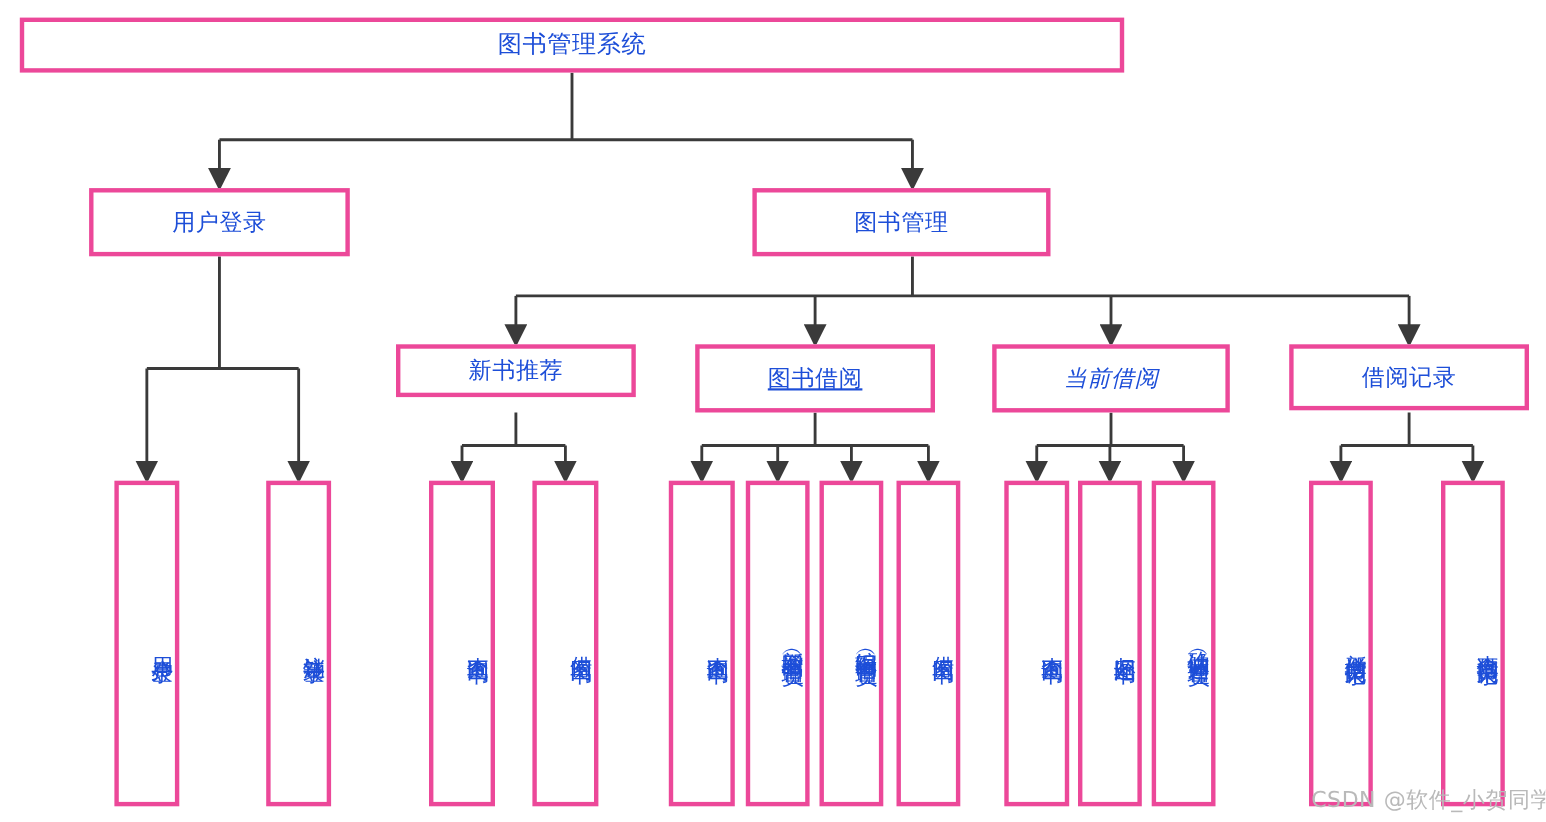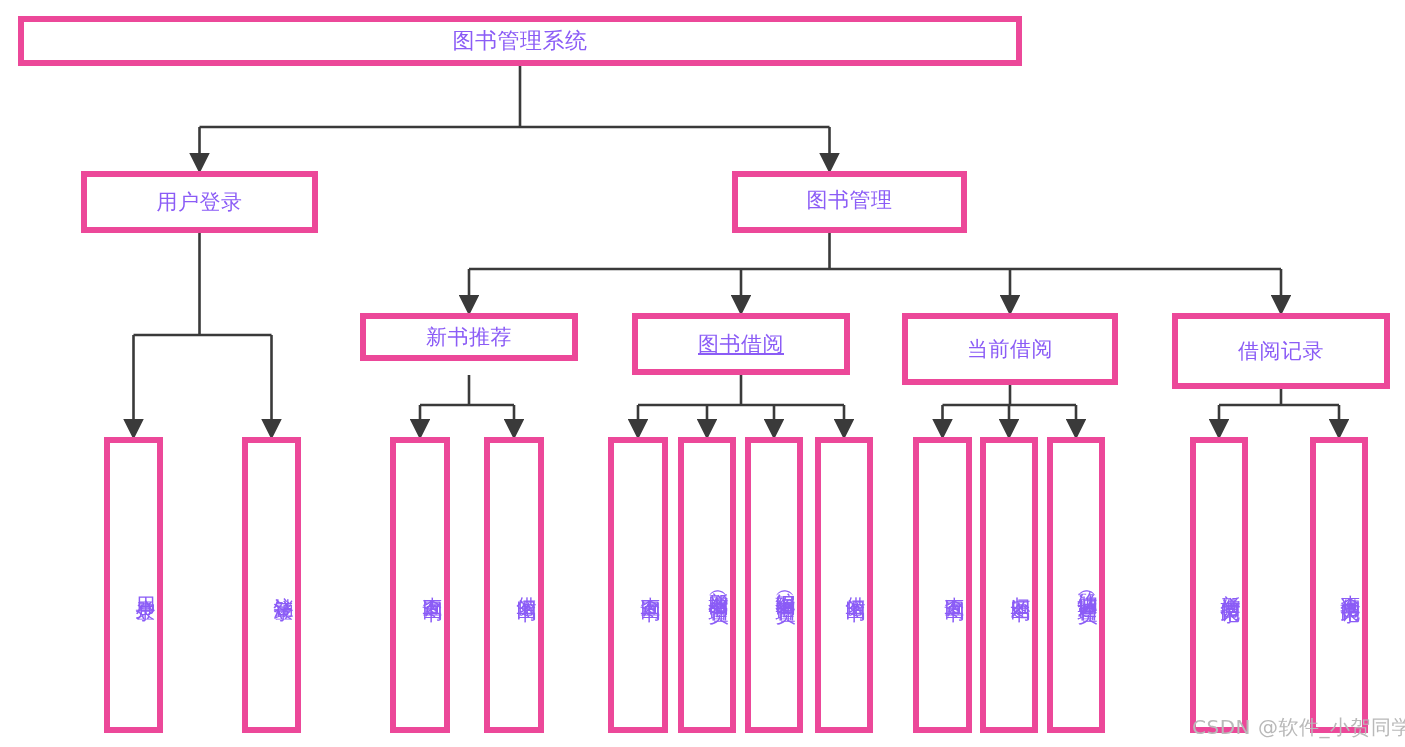--- a/index.html
+++ b/index.html
@@ -20,23 +20,23 @@
     position: absolute;
     left: 0;
     top: 0;
     width: 1405px;
     height: 747px;
     pointer-events: none;
   }
   .node {
     position: absolute;
     box-sizing: border-box;
-    border: 6px solid #ec4899;
+    border: 4px solid #ec4899;
     background: #ffffff;
-    color: #8b5cf6;
+    color: #1d4ed8;
     display: flex;
     align-items: center;
     justify-content: center;
     text-align: center;
     line-height: 1.18;
     z-index: 2;
   }
   .node.h {
     font-size: 21px;
     letter-spacing: 0.5px;
@@ -116,33 +116,33 @@
       </g>
   </svg>
 
   <div id="node-layer">
       <div class="node h root" style="left: 18px; top: 16px; width: 1004px; height: 50px;">
         <span class="htext">图书管理系统</span>
       </div>
       <div class="node h" style="left: 81px; top: 171px; width: 237px; height: 62px;">
         <span class="htext">用户登录</span>
       </div>
-      <div class="node h" style="left: 732px; top: 171px; width: 235px; height: 62px; font-family: Liberation Mono, monospace;">
+      <div class="node h" style="left: 684px; top: 171px; width: 271px; height: 62px;">
         <span class="htext">图书管理</span>
       </div>
       <div class="node h" style="left: 360px; top: 313px; width: 218px; height: 48px;">
         <span class="htext">新书推荐</span>
       </div>
       <div class="node h" style="left: 632px; top: 313px; width: 218px; height: 62px; text-decoration: underline;">
         <span class="htext">图书借阅</span>
       </div>
-      <div class="node h" style="left: 902px; top: 313px; width: 216px; height: 72px;">
+      <div class="node h" style="left: 902px; top: 313px; width: 216px; height: 62px; font-style: italic;">
         <span class="htext">当前借阅</span>
       </div>
-      <div class="node h" style="left: 1172px; top: 313px; width: 218px; height: 76px;">
+      <div class="node h" style="left: 1172px; top: 313px; width: 218px; height: 60px;">
         <span class="htext">借阅记录</span>
       </div>
       <div class="node v" style="left: 104px; top: 437px; width: 59px; height: 296px;">
         <span class="vtext">用户登录</span>
       </div>
       <div class="node v" style="left: 242px; top: 437px; width: 59px; height: 296px;">
         <span class="vtext">注销登录</span>
       </div>
       <div class="node v" style="left: 390px; top: 437px; width: 60px; height: 296px;">
         <span class="vtext">查询图书</span>

